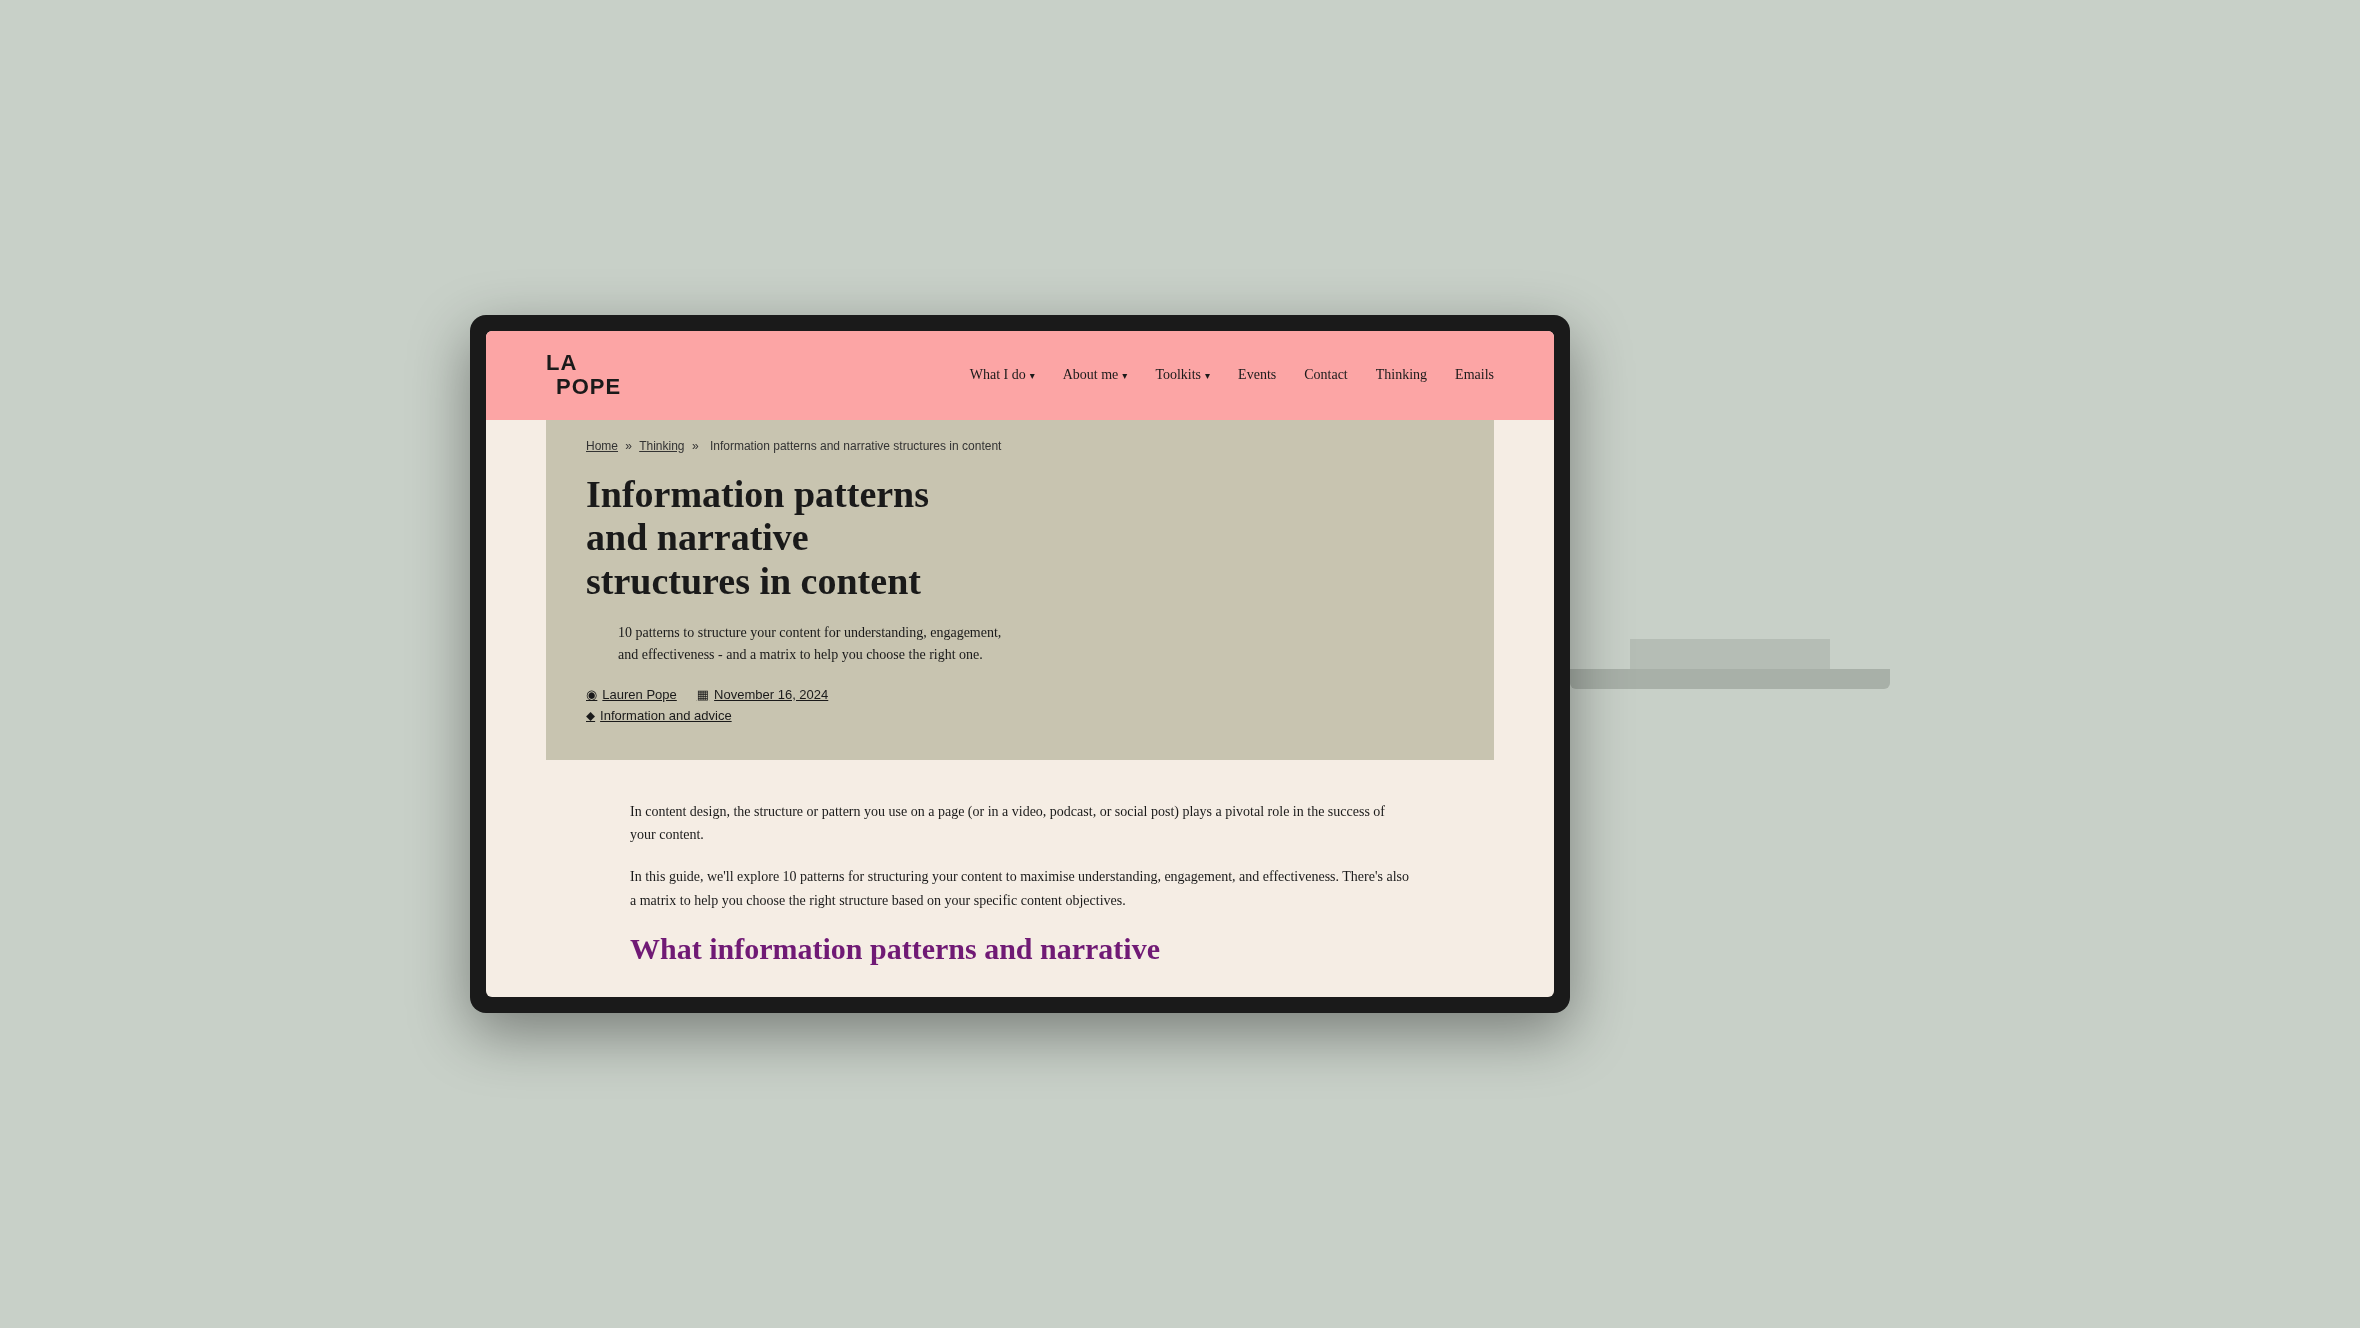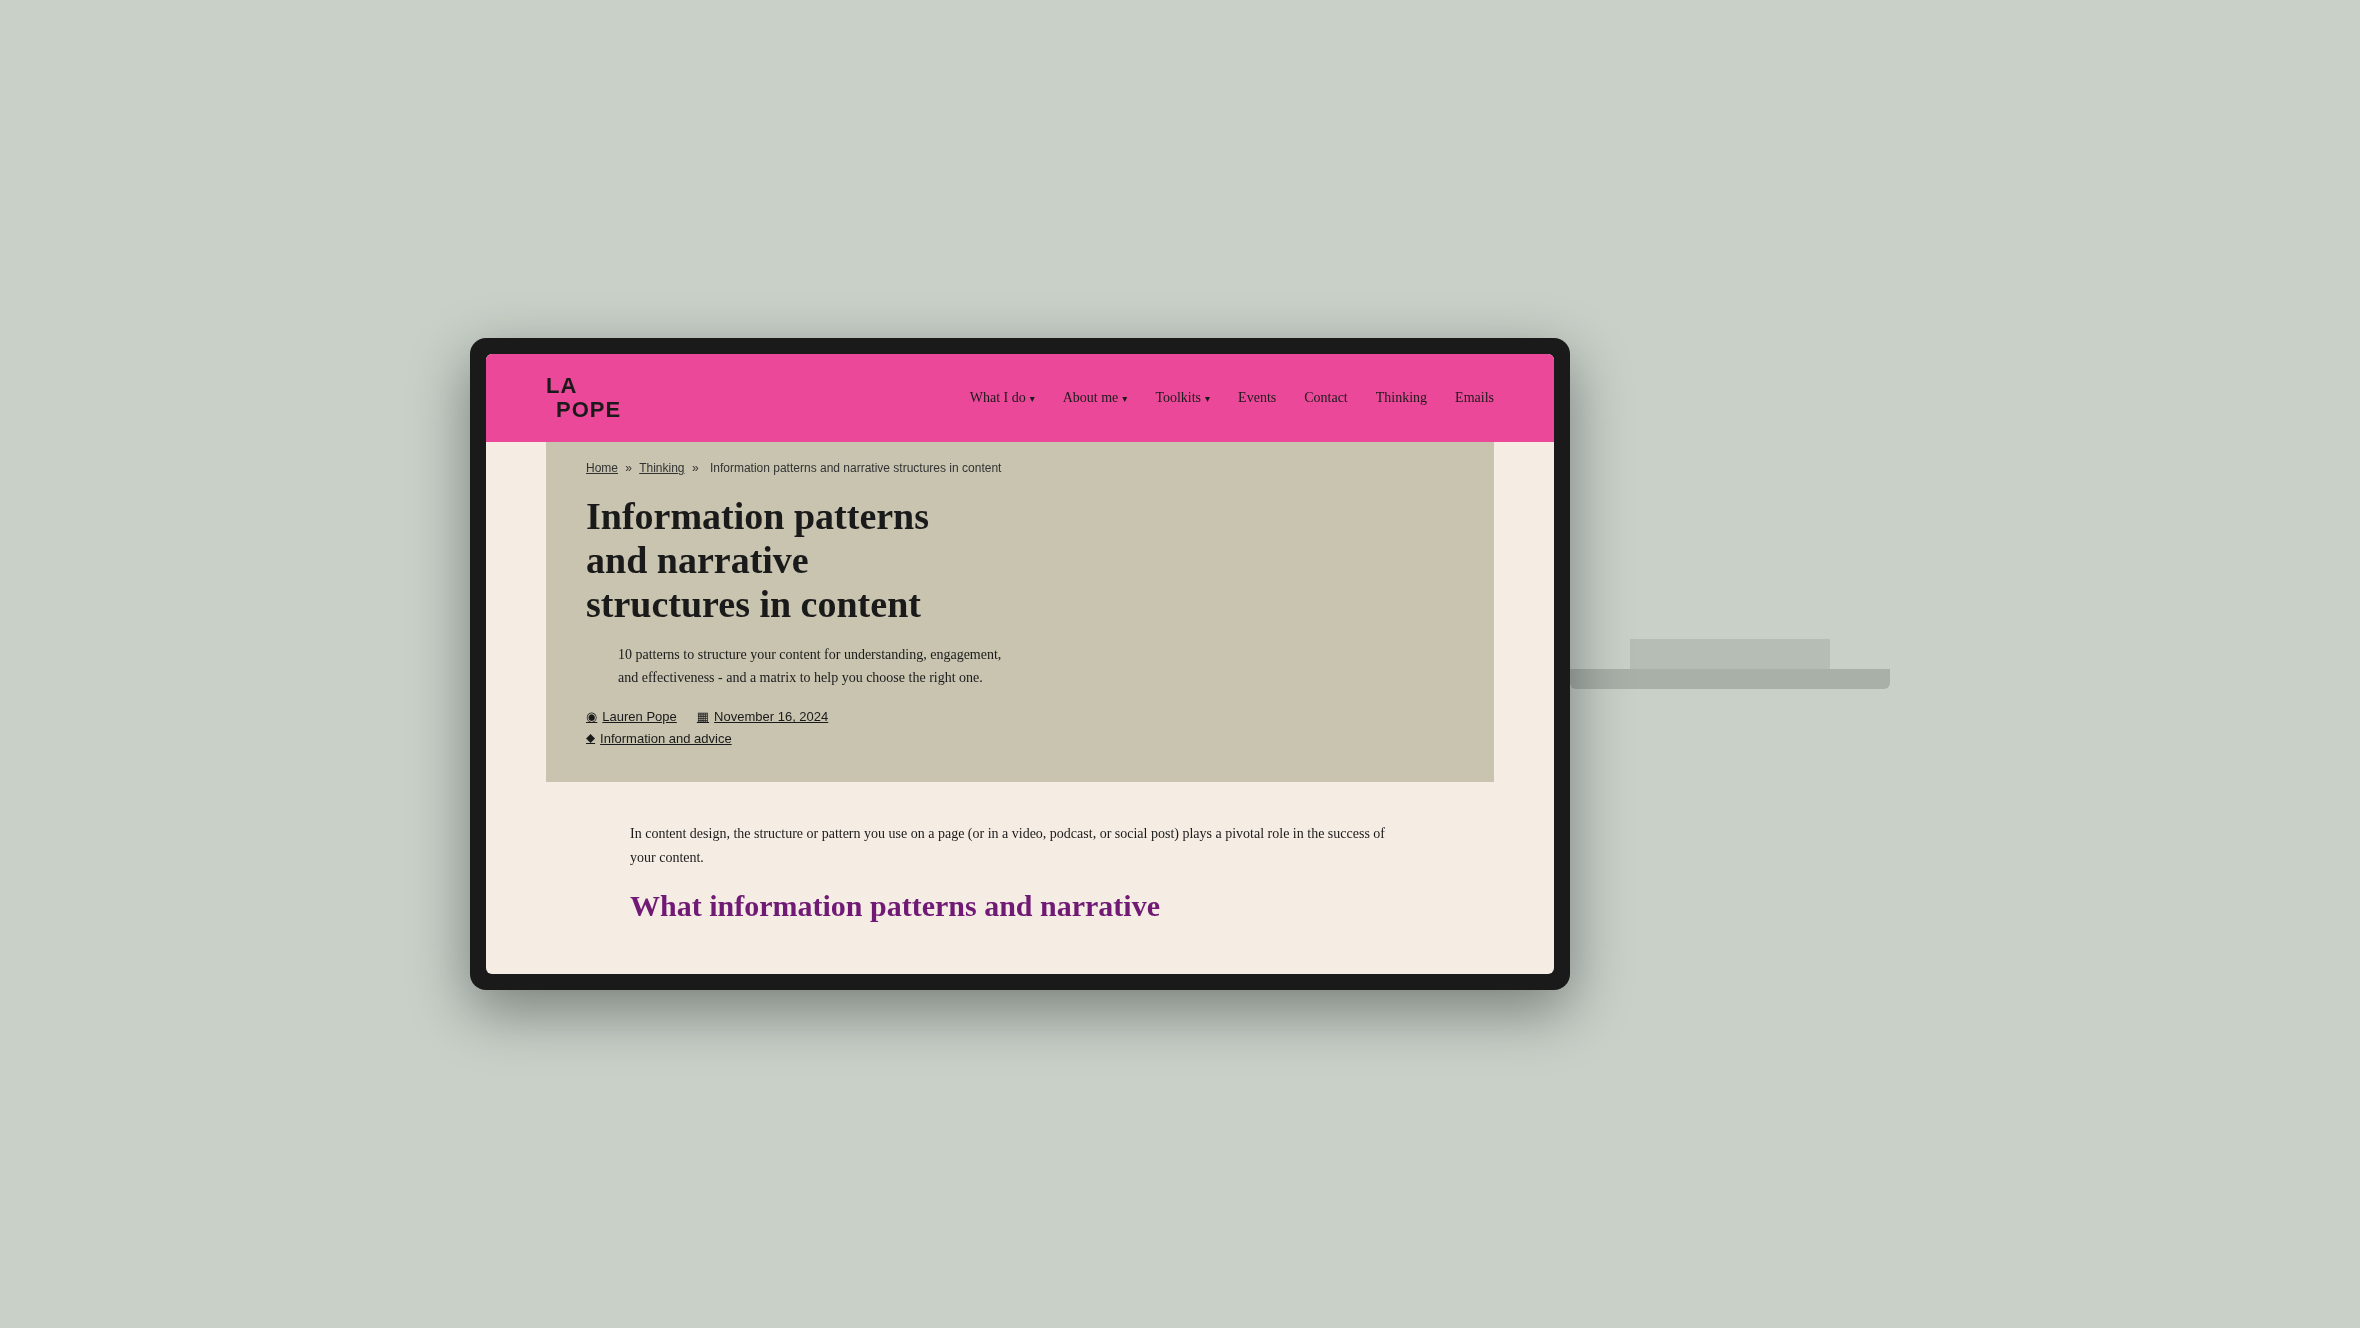--- a/index.html
+++ b/index.html
@@ -33,21 +33,21 @@
     }
 
     
     .website {
       background: #f5ede4;
       min-height: 620px;
     }
 
     
     .site-header {
-      background: #ec4899;
+      background: #fca5a5;
       padding: 20px 60px;
       display: flex;
       align-items: center;
       justify-content: space-between;
       border-bottom: none;
     }
 
     .site-logo {
       font-family: Arial, sans-serif;
       font-weight: 900;
@@ -290,20 +290,21 @@
             <span class="meta-tag">
               <span>⬥</span>
               <span>Information and advice</span>
             </span>
           </div>
         </div>
       </section>
 
       <div class="article-body">
         <p>In content design, the structure or pattern you use on a page (or in a video, podcast, or social post) plays a pivotal role in the success of your content.</p>
+        <p>In this guide, we'll explore 10 patterns for structuring your content to maximise understanding, engagement, and effectiveness. There's also a matrix to help you choose the right structure based on your specific content objectives.</p>
         <h2 class="section-heading">What information patterns and narrative</h2>
       </div>
 
     </div>
   </div>
 </div>
 
 <div class="monitor-base">
   <div class="stand-neck"></div>
   <div class="stand-foot"></div>

